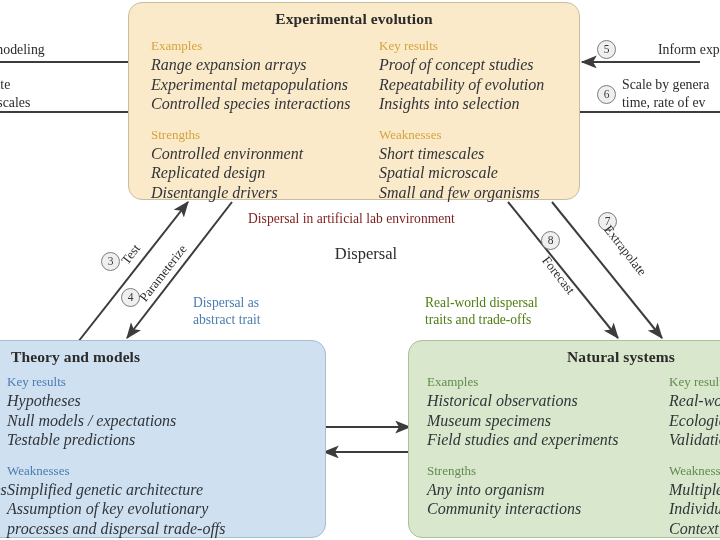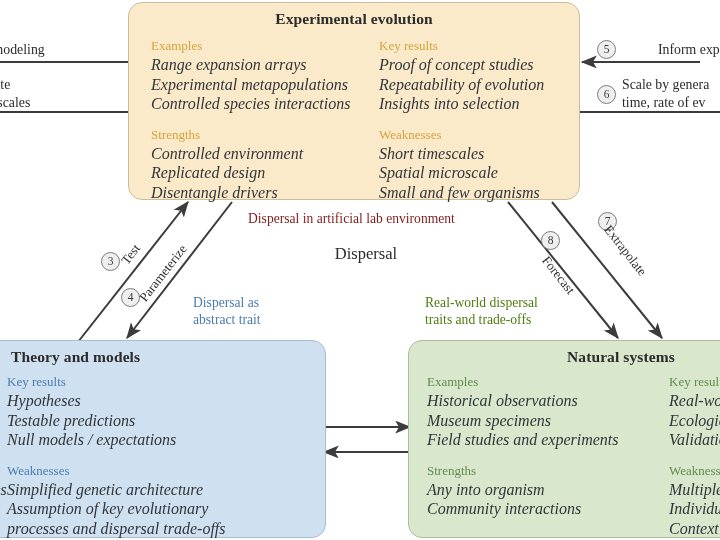--- a/index.html
+++ b/index.html
@@ -138,22 +138,22 @@
         <div class="sec-item">&nbsp;</div>
         <div class="gap"></div>
         <div class="sec-head">&nbsp;</div>
         <div class="sec-item">poral scales</div>
         <div class="sec-item">hanisms</div>
         <div class="sec-item">e history</div>
       </div>
       <div class="col col-b">
         <div class="sec-head">Key results</div>
         <div class="sec-item">Hypotheses</div>
+        <div class="sec-item">Null models / expectations</div>
         <div class="sec-item">Testable predictions</div>
-        <div class="sec-item">Null models / expectations</div>
         <div class="gap"></div>
         <div class="sec-head">Weaknesses</div>
         <div class="sec-item">Simplified genetic architecture</div>
         <div class="sec-item">Assumption of key evolutionary</div>
         <div class="sec-item">processes and dispersal trade-offs</div>
       </div>
     </div>
   </div>
 
   <div class="box" id="box-nat">

